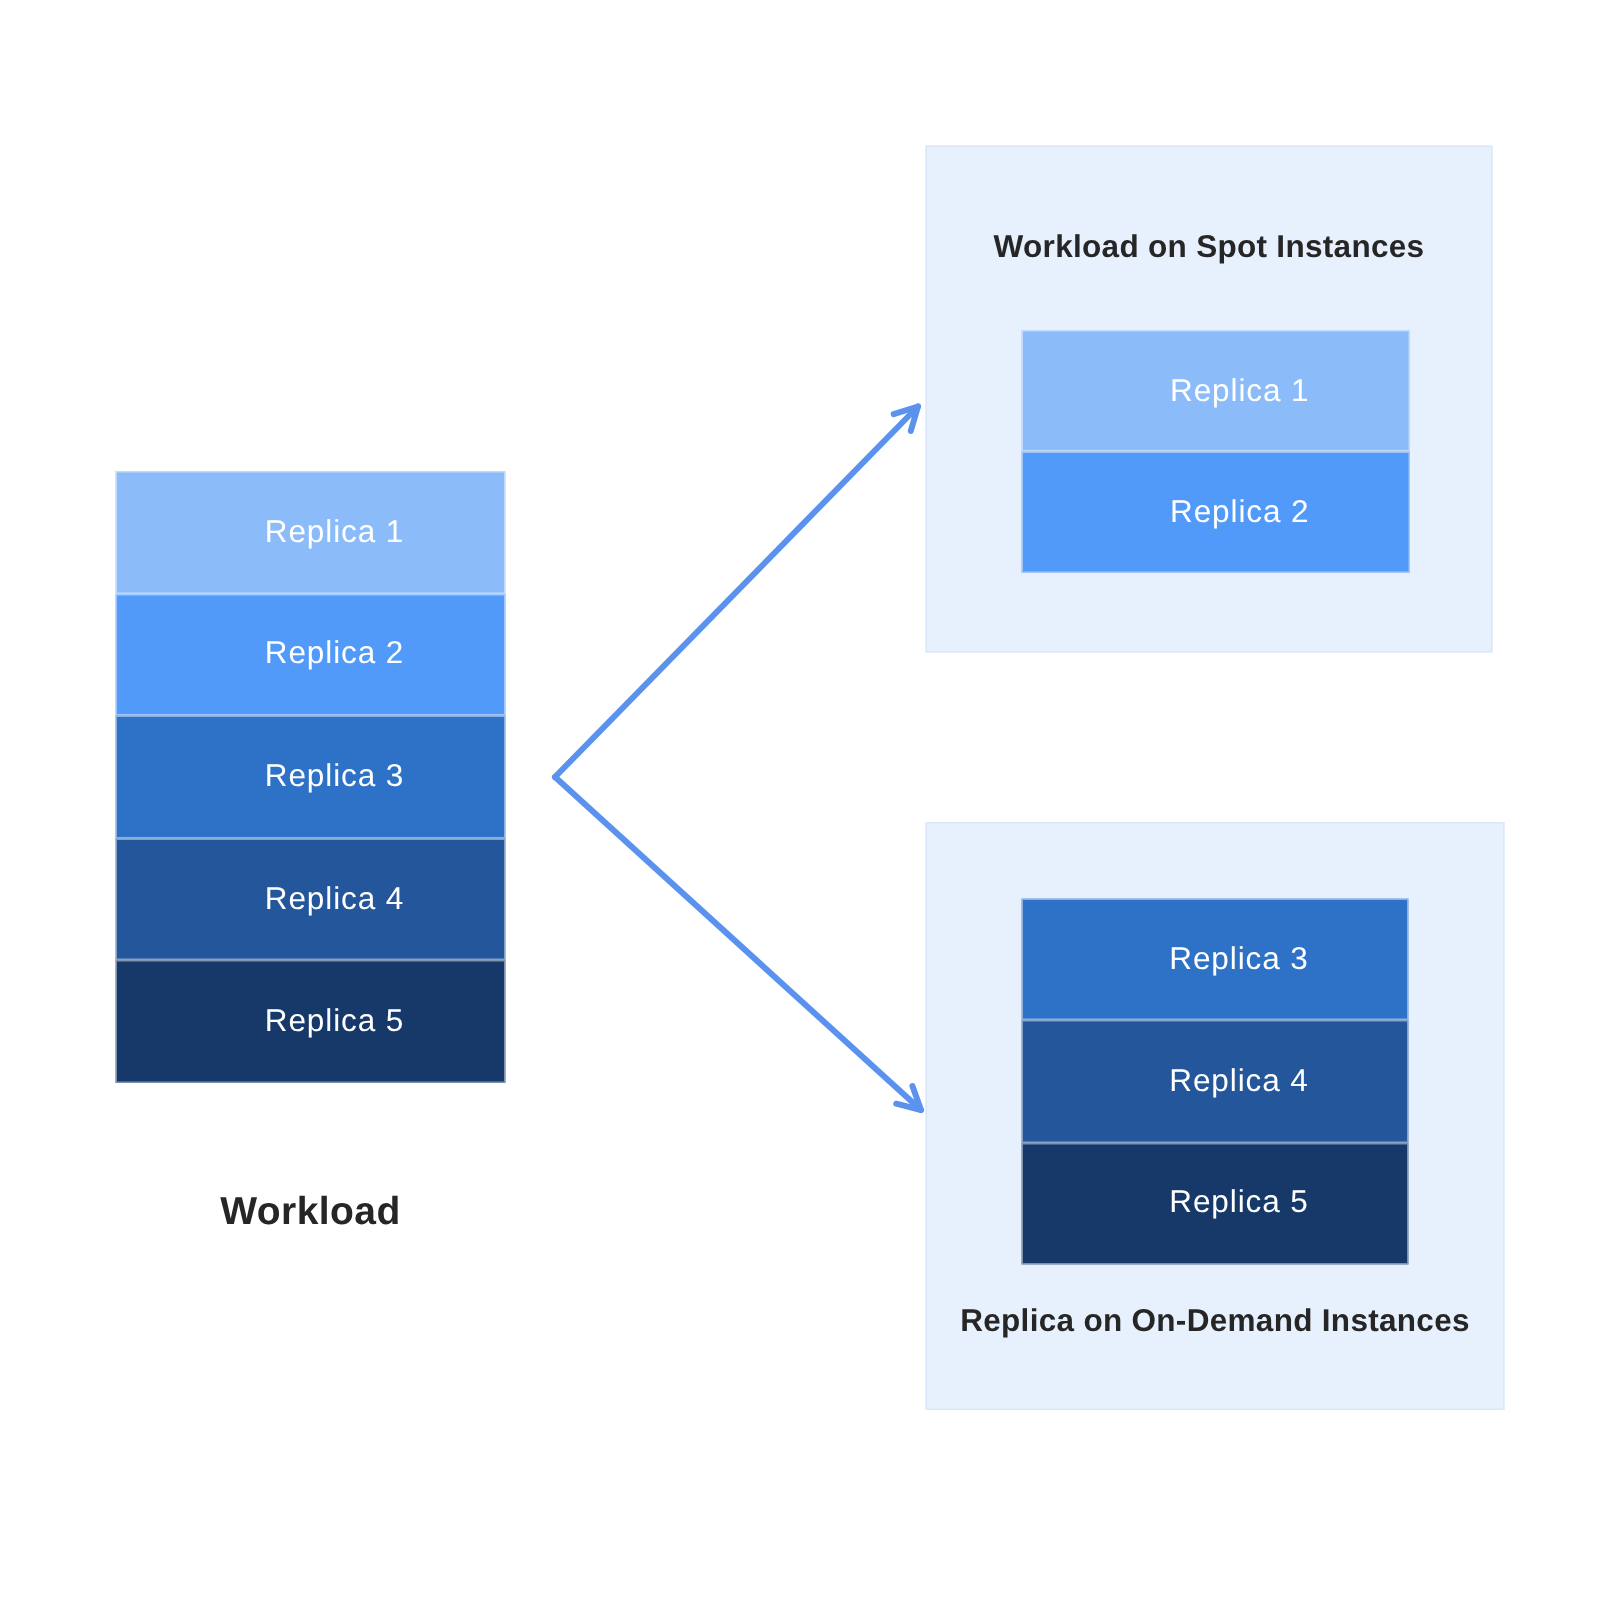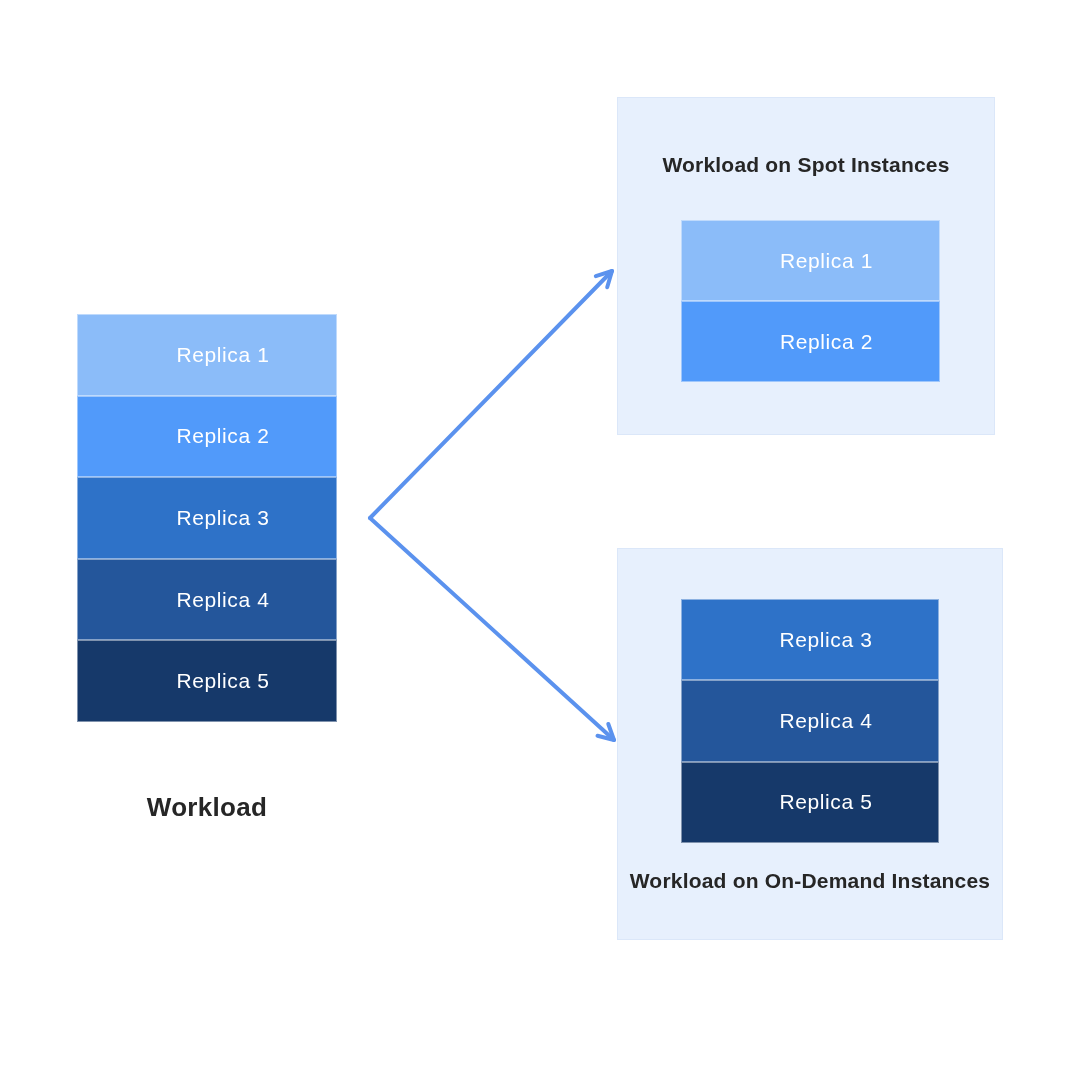--- a/index.html
+++ b/index.html
@@ -113,16 +113,16 @@
       <div class="replica-block" style="background-color: rgb(81, 154, 250);">Replica 2</div>
     </div>
   </div>
 
   <div class="panel panel-ondemand">
     <div class="panel-blocks">
       <div class="replica-block" style="background-color: rgb(46, 114, 200);">Replica 3</div>
       <div class="replica-block" style="background-color: rgb(36, 86, 155);">Replica 4</div>
       <div class="replica-block" style="background-color: rgb(22, 57, 106);">Replica 5</div>
     </div>
-    <div class="panel-title">Workload on On-Demand Instances</div>
+    <div class="panel-title">Replica on On-Demand Instances</div>
   </div>
 
 </div>
 
 </body></html>

